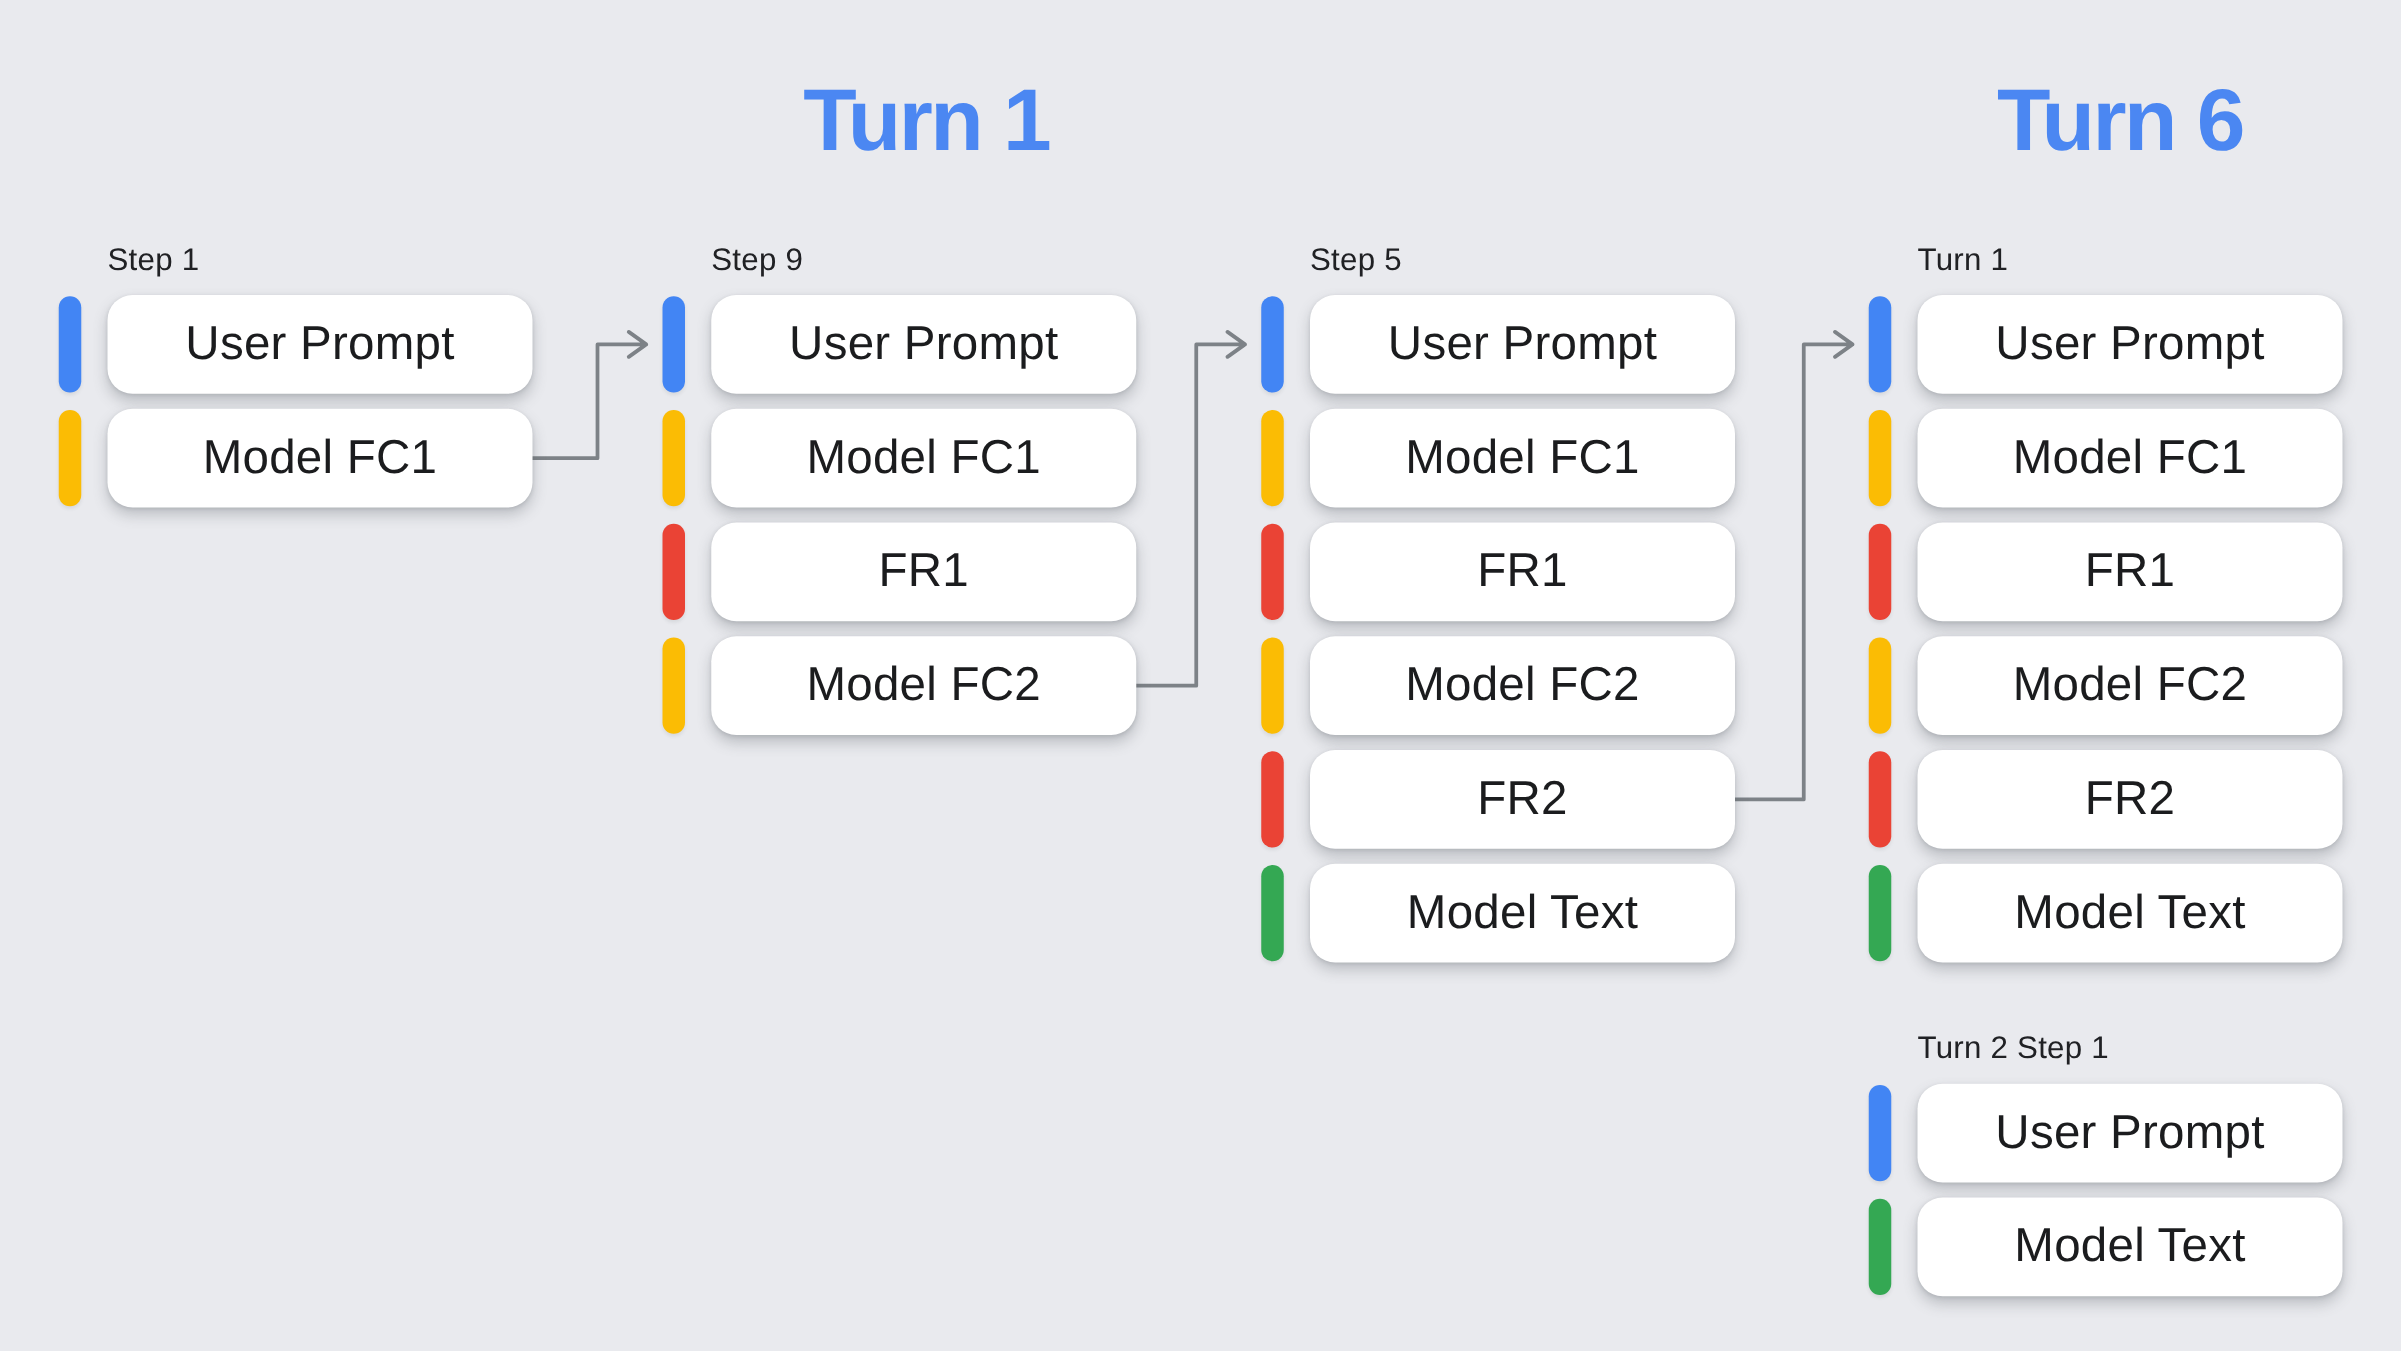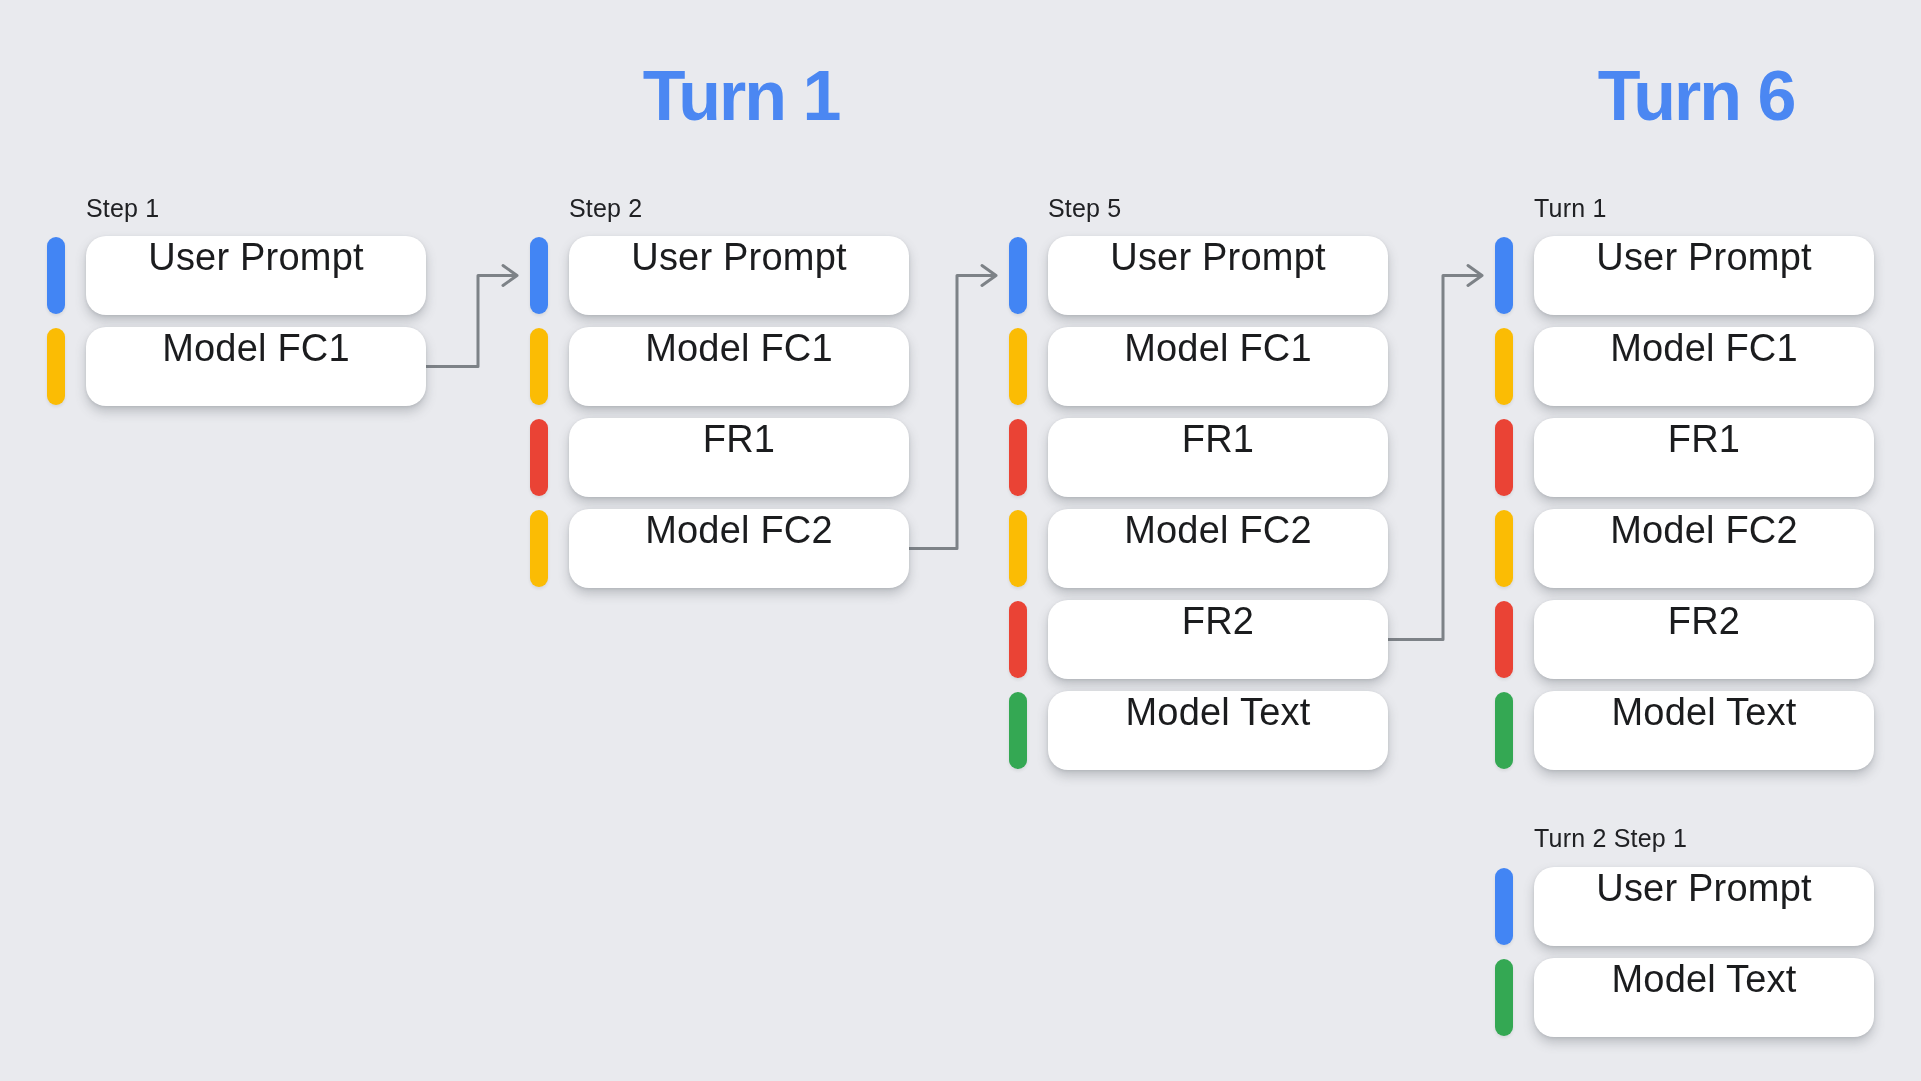--- a/index.html
+++ b/index.html
@@ -22,21 +22,21 @@
   }
   .row{position:absolute;left:0;width:379px;height:79px;}
   .bar{
     position:absolute;left:0;top:1px;width:18px;height:77px;border-radius:9px;
     box-shadow:0 2px 3px rgba(60,64,67,0.10);
   }
   .card{
     position:absolute;left:39px;top:0;width:340px;height:79px;border-radius:20px;
     background:var(--card-bg);
     box-shadow:0 6px 11px rgba(90,95,102,0.30),0 1px 3px rgba(90,95,102,0.16);
-    display:flex;align-items:flex-start;justify-content:center;
+    display:flex;align-items:center;justify-content:center;
   }
   .card-text{font-size:38px;color:var(--card-text);white-space:nowrap;letter-spacing:0.2px;}
   #arrows{position:absolute;left:0;top:0;pointer-events:none;}
   #arrows path{fill:none;stroke:var(--arrow);stroke-width:3px;stroke-linecap:round;stroke-linejoin:round;}
 </style>
 </head>
 <body>
 
 <div id="stage">
   <div class="big-title" style="left:741px;">Turn 1</div>
@@ -55,21 +55,21 @@
         </div>
       </div>
       <div class="row" style="top: 133px;">
         <span class="bar" style="background: rgb(251, 188, 4);"></span>
         <div class="card">
           <span class="card-text">Model FC1</span>
         </div>
       </div>
     </div>
     <div class="group" style="left: 530px; top: 186px; height: 406px;">
-      <div class="group-label" style="left: 39px;">Step 2</div>
+      <div class="group-label" style="left: 39px;">Step 9</div>
       <div class="row" style="top: 42px;">
         <span class="bar" style="background: rgb(66, 133, 244);"></span>
         <div class="card">
           <span class="card-text">User Prompt</span>
         </div>
       </div>
       <div class="row" style="top: 133px;">
         <span class="bar" style="background: rgb(251, 188, 4);"></span>
         <div class="card">
           <span class="card-text">Model FC1</span>

